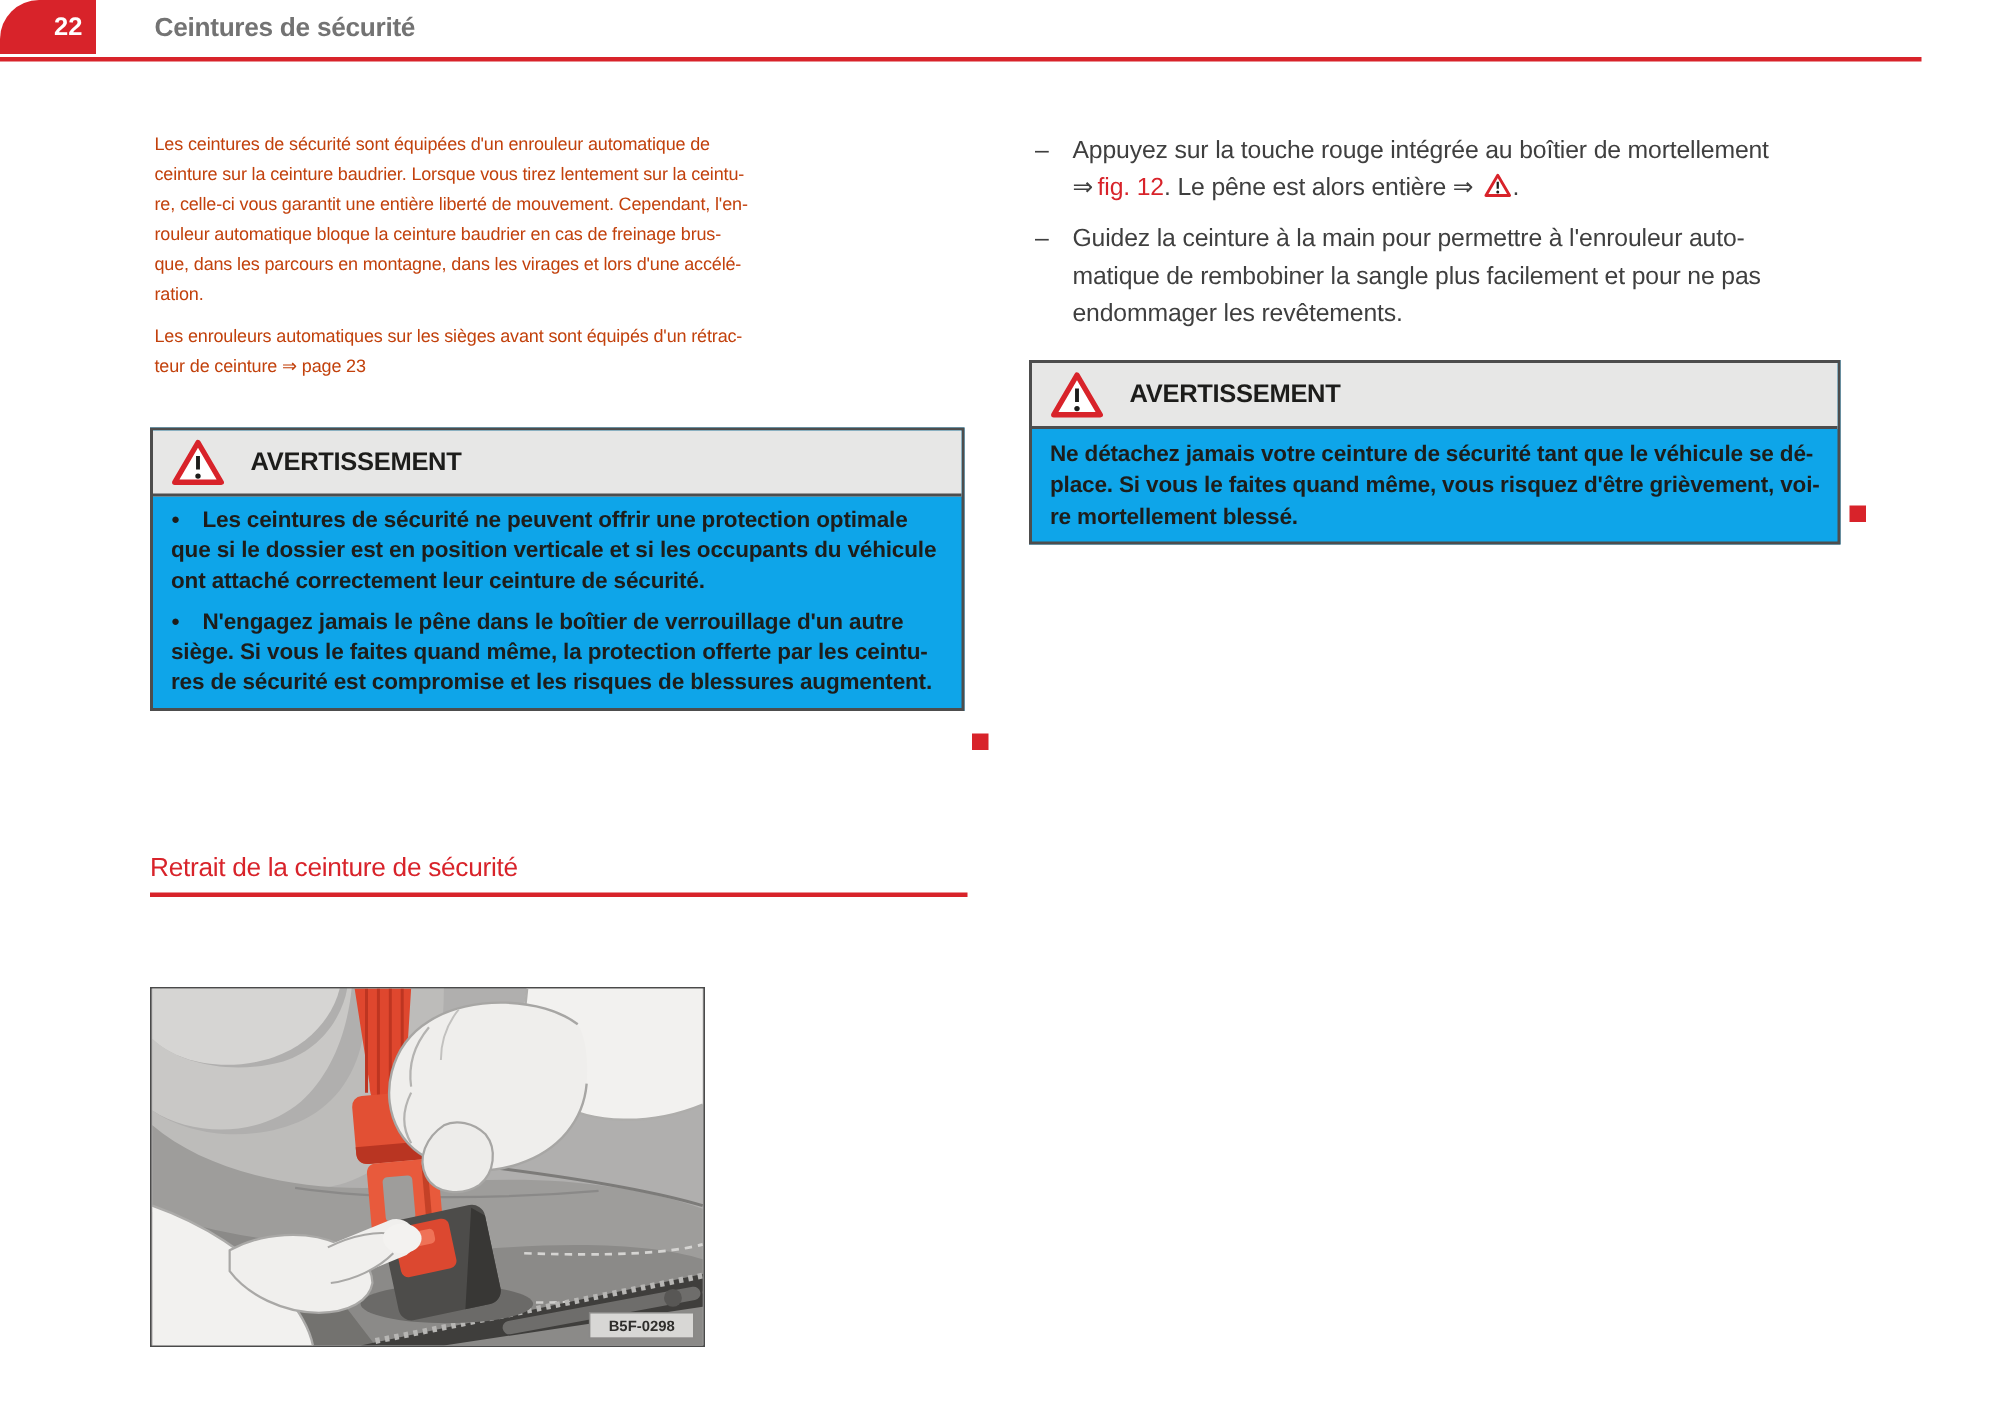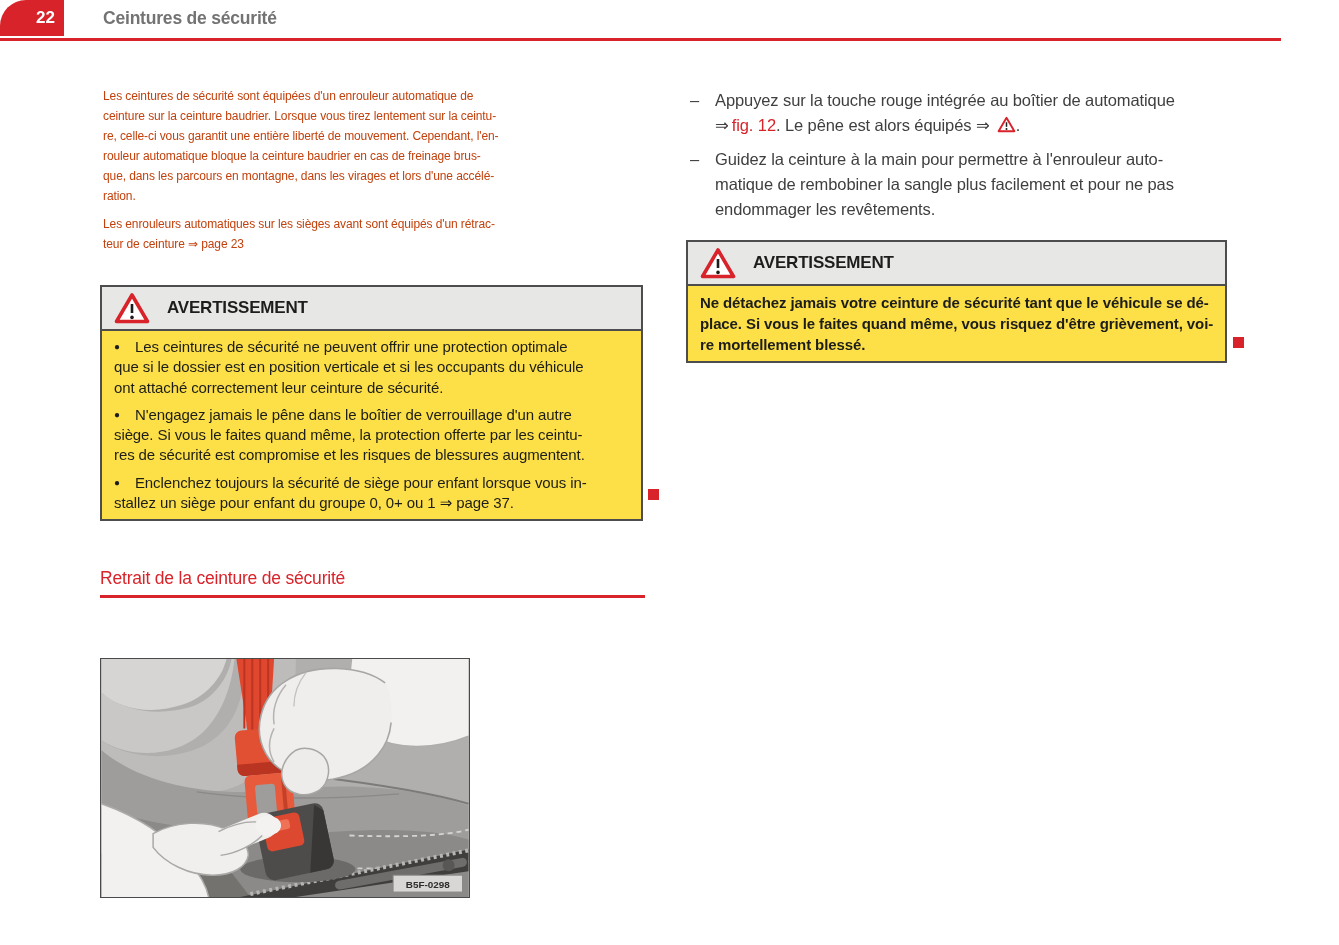--- a/index.html
+++ b/index.html
@@ -19,29 +19,29 @@
   .chapter-title {
     left:103px; top:8px; font-size:17.5px; font-weight:bold; color:#737373;
     letter-spacing:-0.2px;
   }
   .header-rule { left:0; top:38px; width:1339px; height:3px; background:#d8232a; }
 
   
   .bodytext { font-size:12px; line-height:20px; color:#c2410c; white-space:pre; letter-spacing:-0.1px; }
 
   
-  .warnbox { border:2px solid #4d4d4d; background:#fde047; }
+  .warnbox { border:2px solid #4d4d4d; background:#0ea5e9; }
   .warnhead {
     display:flex; align-items:center; background:#e7e7e6;
     border-bottom:2px solid #4d4d4d; height:44px; padding-left:11px;
   }
   .warnhead .tri { flex:0 0 auto; }
   .warntitle { font-size:17px; font-weight:bold; color:#1d1d1b; margin-left:16px; letter-spacing:-0.2px; }
   .warnbody { padding:6px 10px 6px 12px; }
-  .wb { margin:0 0 7px 0; font-size:15px; font-weight:normal; color:#1d1d1b; line-height:20.3px; letter-spacing:-0.1px; }
+  .wb { margin:0 0 7px 0; font-size:15px; font-weight:bold; color:#1d1d1b; line-height:20.3px; letter-spacing:-0.1px; }
   .wb:last-child { margin-bottom:0; }
   .wb .dot { font-size:10px; vertical-align:2px; margin-right:15px; }
   .wb .bt { white-space:pre; }
   .warnsingle { font-size:15px; font-weight:bold; color:#1d1d1b; line-height:21px; white-space:pre; letter-spacing:-0.1px; }
 
   .end-marker { width:11px; height:11px; background:#d8232a; }
 
   
   .sechead { font-size:17.5px; font-weight:normal; color:#d8232a; letter-spacing:-0.2px; }
   .sechead-rule { height:3px; background:#d8232a; }
@@ -89,22 +89,20 @@
       </svg>
       <span class="warntitle">AVERTISSEMENT</span>
     </div>
     <div class="warnbody">
       <p class="wb"><span class="dot">●</span><span class="bt">Les ceintures de sécurité ne peuvent offrir une protection optimale
 que si le dossier est en position verticale et si les occupants du véhicule
 ont attaché correctement leur ceinture de sécurité.</span></p>
       <p class="wb"><span class="dot">●</span><span class="bt">N'engagez jamais le pêne dans le boîtier de verrouillage d'un autre
 siège. Si vous le faites quand même, la protection offerte par les ceintu-
 res de sécurité est compromise et les risques de blessures augmentent.</span></p>
-      <p class="wb"><span class="dot">●</span><span class="bt">Enclenchez toujours la sécurité de siège pour enfant lorsque vous in-
-stallez un siège pour enfant du groupe 0, 0+ ou 1 ⇒ page 37.</span></p>
     </div>
   </div>
   <div class="abs end-marker" style="left:648px; top:489px;"></div>
 
   <div class="abs sechead" style="left:100px; top:568px;">Retrait de la ceinture de sécurité</div>
   <div class="abs sechead-rule" style="left:100px; top:595px; width:545px;"></div>
 
   <div class="abs figframe">
     <svg width="368" height="238" viewBox="0 0 370 240">
       <rect x="0" y="0" width="370" height="240" fill="#b0afae"></rect>
@@ -168,21 +166,21 @@
       <ellipse cx="168" cy="168" rx="13" ry="10" fill="#f3f2f0"></ellipse>
 
       <rect x="294" y="218" width="70" height="17" fill="#d8d7d5" stroke="#8a8987" stroke-width="1"></rect>
       <text x="329" y="230.5" text-anchor="middle" font-family="Liberation Sans, sans-serif" font-size="10" font-weight="bold" fill="#2e2d2b">B5F-0298</text>
     </svg>
   </div>
 
 
   <div class="abs ditem" style="left:690px; top:88px; width:545px;">
     <span class="dash">–</span>
-    <div class="dtext"><span>Appuyez sur la touche rouge intégrée au boîtier de automatique</span><br><span class="arr">⇒</span><span class="redref">fig. 12</span><span>. Le pêne est alors équipés </span><span class="arr">⇒</span><svg class="inline-tri" width="19" height="17" viewBox="0 0 19 17">
+    <div class="dtext"><span>Appuyez sur la touche rouge intégrée au boîtier de mortellement</span><br><span class="arr">⇒</span><span class="redref">fig. 12</span><span>. Le pêne est alors entière </span><span class="arr">⇒</span><svg class="inline-tri" width="19" height="17" viewBox="0 0 19 17">
           <path d="M9.5 1.8 L17.4 15.3 L1.6 15.3 Z" fill="none" stroke="#d8232a" stroke-width="1.9" stroke-linejoin="round"></path>
           <line x1="9.5" y1="6.2" x2="9.5" y2="10.8" stroke="#1d1d1b" stroke-width="1.5"></line>
           <circle cx="9.5" cy="13" r="1" fill="#1d1d1b"></circle>
         </svg><span>.</span></div>
   </div>
 
   <div class="abs ditem" style="left:690px; top:147px; width:545px;">
     <span class="dash">–</span>
     <div class="dtext">Guidez la ceinture à la main pour permettre à l'enrouleur auto-
 matique de rembobiner la sangle plus facilement et pour ne pas

